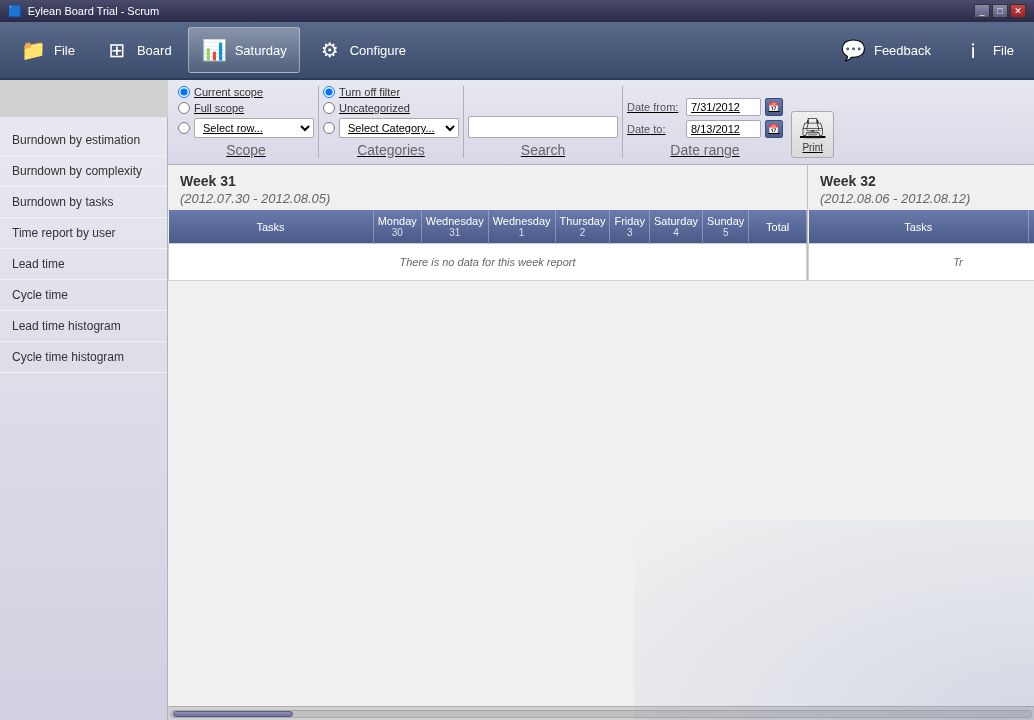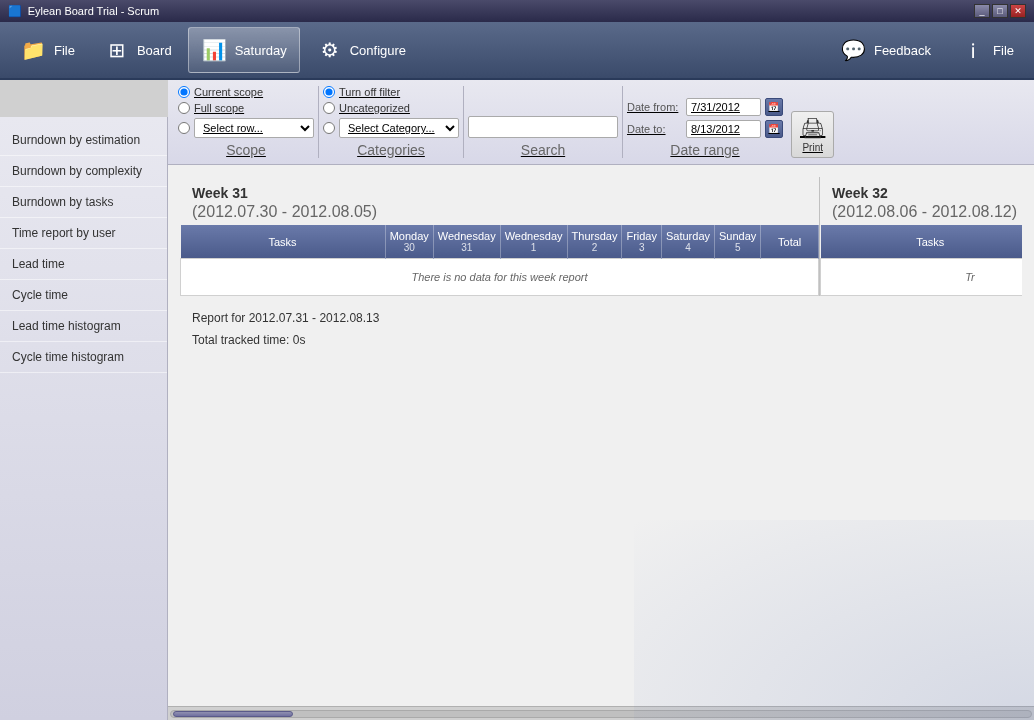--- a/index.html
+++ b/index.html
@@ -168,39 +168,40 @@
       background: linear-gradient(to bottom, #f0f0f0, #d8d8d8);
       font-size: 10px;
       color: #333;
       gap: 2px;
     }
 
     
     .report-content {
       flex: 1;
       overflow: auto;
-      padding: 12px;
+      padding: 0;
     }
 
     
     .weeks-container {
       display: flex;
       overflow-x: auto;
     }
     .week-section { min-width: 640px; }
     .week-header {
       padding: 8px 12px 2px 12px;
       font-size: 14px;
       font-weight: bold;
       color: #333;
     }
     .week-sub {
       padding: 0 12px 4px 12px;
-      font-size: 16px;
+      font-size: 13px;
       color: #666;
+      font-style: italic;
     }
     .week-table { width: 100%; border-collapse: collapse; }
     .week-table th {
       background: linear-gradient(to bottom, #6a7aaa, #4a5a8a);
       color: white;
       padding: 5px 4px;
       font-size: 11px;
       font-weight: normal;
       border-right: 1px solid rgba(255,255,255,0.3);
       text-align: center;
@@ -463,24 +464,20 @@
             <tbody>
               <tr class="no-data-row">
                 <td colspan="2">Tr</td>
               </tr>
             </tbody>
           </table>
         </div>
 
       </div>
 
-      <div class="report-summary">
-        <div>Report for 2012.07.31 - 2012.08.13</div>
-        <div>Total tracked time: 0s</div>
-      </div>
 
     </div>
 
     <div class="scrollbar-container">
       <div class="scrollbar-track">
         <div class="scrollbar-thumb"></div>
       </div>
     </div>
 
   </div>

